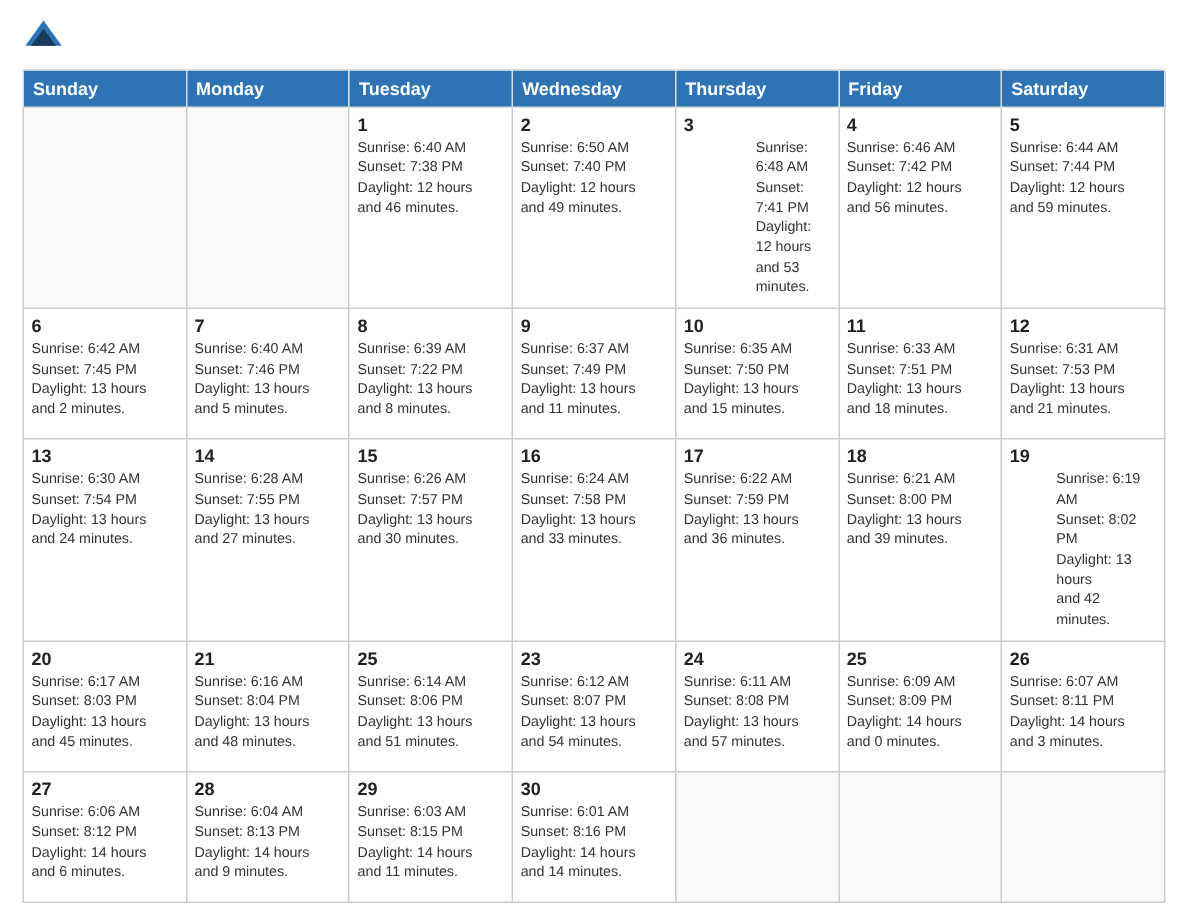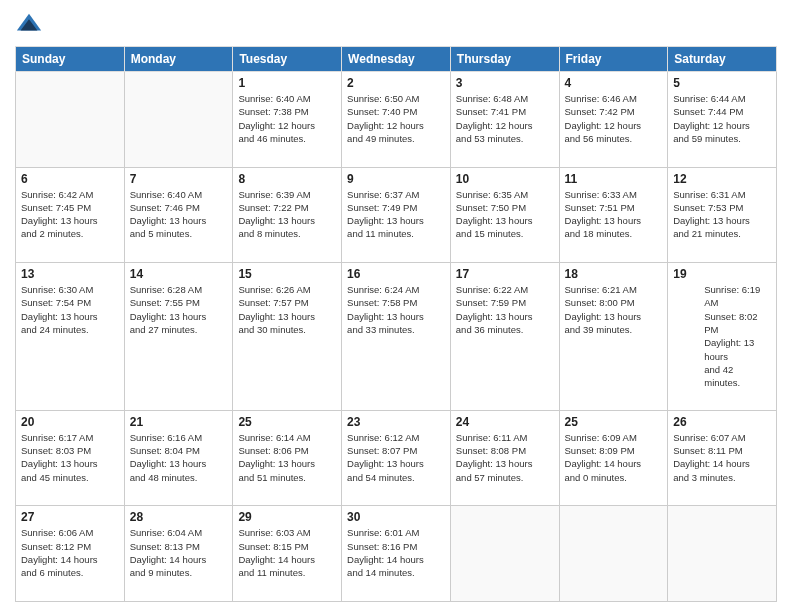--- a/index.html
+++ b/index.html
@@ -146,21 +146,21 @@
           </td>
           <td>
             <span class="day-num">2</span>
             <div class="day-info" style="white-space: pre-line;">Sunrise: 6:50 AM
 Sunset: 7:40 PM
 Daylight: 12 hours
 and 49 minutes.</div>
           </td>
           <td>
             <span class="day-num">3</span>
-            <div class="day-info" style="white-space: pre-line;">Sunrise: 6:48 AM
+            <div class="day-info" style="white-space: pre-line; margin-left: 48px;">Sunrise: 6:48 AM
 Sunset: 7:41 PM
 Daylight: 12 hours
 and 53 minutes.</div>
           </td>
           <td>
             <span class="day-num">4</span>
             <div class="day-info" style="white-space: pre-line;">Sunrise: 6:46 AM
 Sunset: 7:42 PM
 Daylight: 12 hours
 and 56 minutes.</div>

